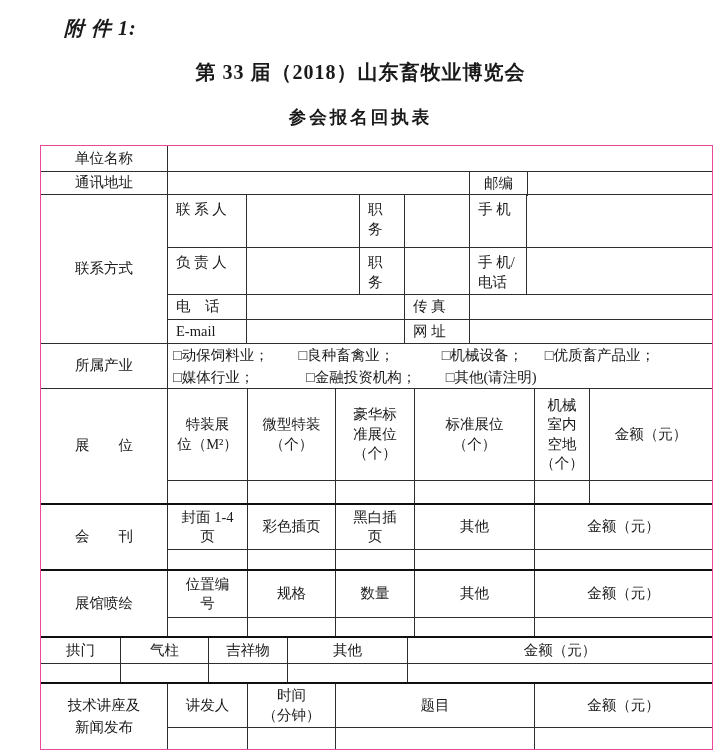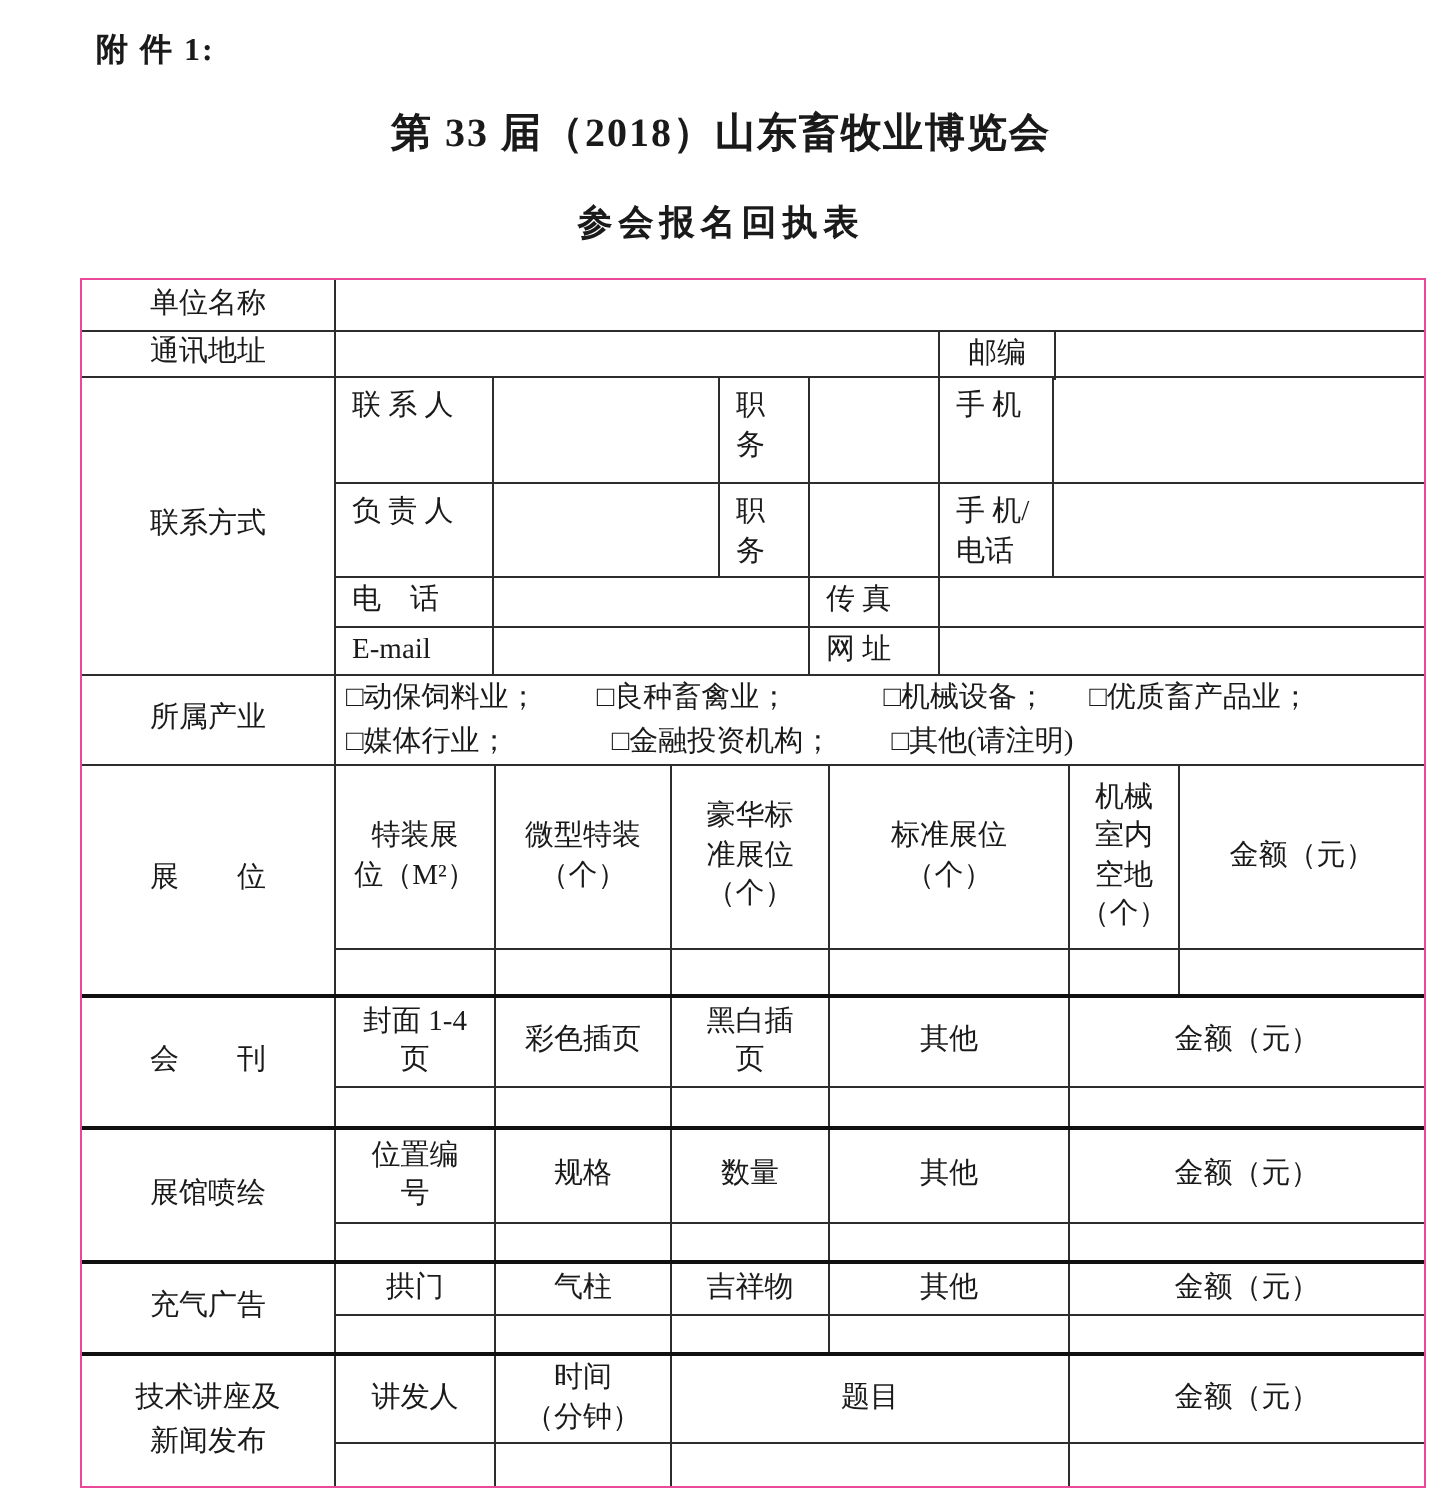--- a/index.html
+++ b/index.html
@@ -5,24 +5,25 @@
   * { box-sizing: border-box; margin: 0; padding: 0; }
   html, body { background: #ffffff; }
   body {
     width: 721px; height: 756px;
     font-family: "Liberation Serif", "DejaVu Serif", serif;
     color: #1a1a1a;
     position: relative;
     overflow: hidden;
   }
   .attachment {
-    margin: 15px 0 0 48px;
-    font-size: 16px;
+    margin: 15px 0 0 64px;
+    font-size: 20px;
     font-weight: bold;
     letter-spacing: 1px;
+    font-style: italic;
   }
   .title {
     text-align: center;
     font-size: 20px;
     font-weight: bold;
     margin-top: 17px;
     letter-spacing: 1px;
   }
   .subtitle {
     text-align: center;
@@ -296,23 +297,20 @@
         <div class="c w80"></div>
         <div class="c w88"></div>
         <div class="c w79"></div>
         <div class="c w120"></div>
         <div class="c grow"></div>
       </div>
     </div>
   </div>
 
   <div class="sec thick">
-    <div class="seclabel">
-        <span class="t">充气广告</span>
-      </div>
     <div class="secbody">
       <div class="r" style="flex:0 0 26px">
         <div class="c w80">
             <span class="t">拱门</span>
           </div>
         <div class="c w88">
             <span class="t">气柱</span>
           </div>
         <div class="c w79">
             <span class="t">吉祥物</span>

